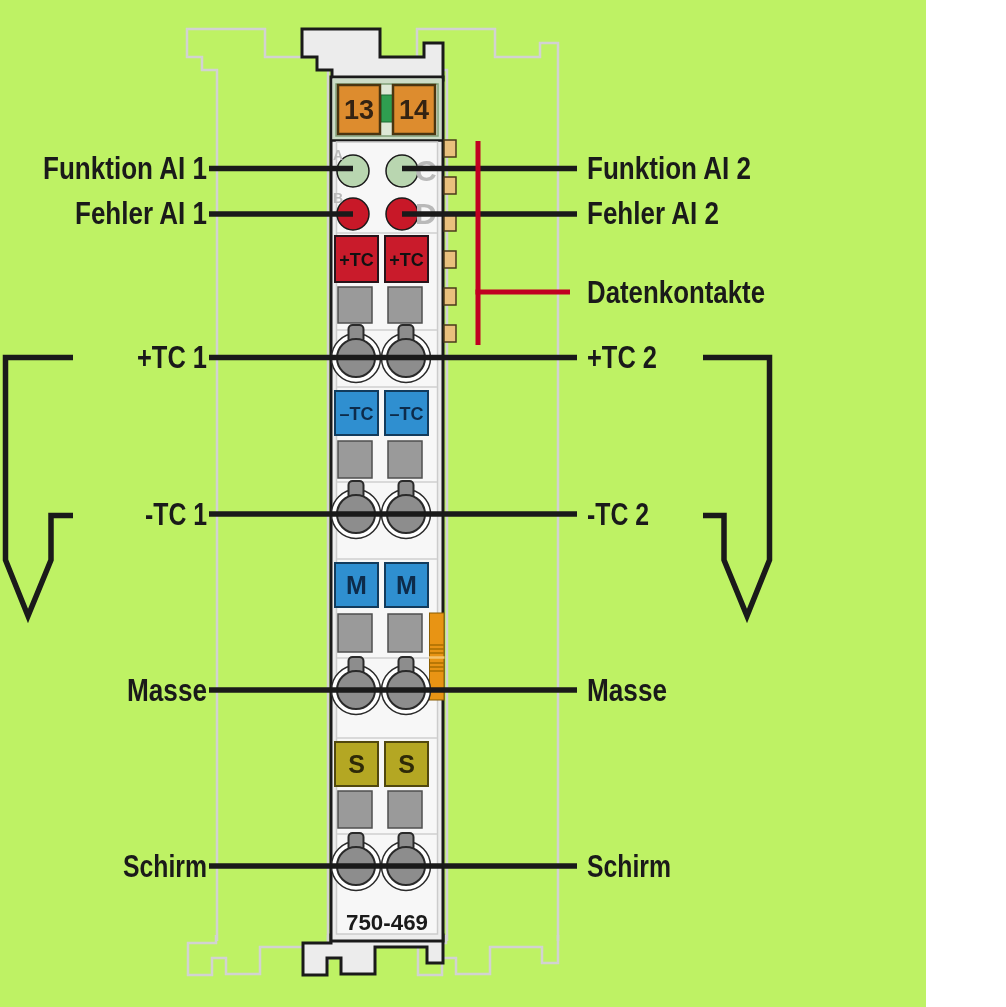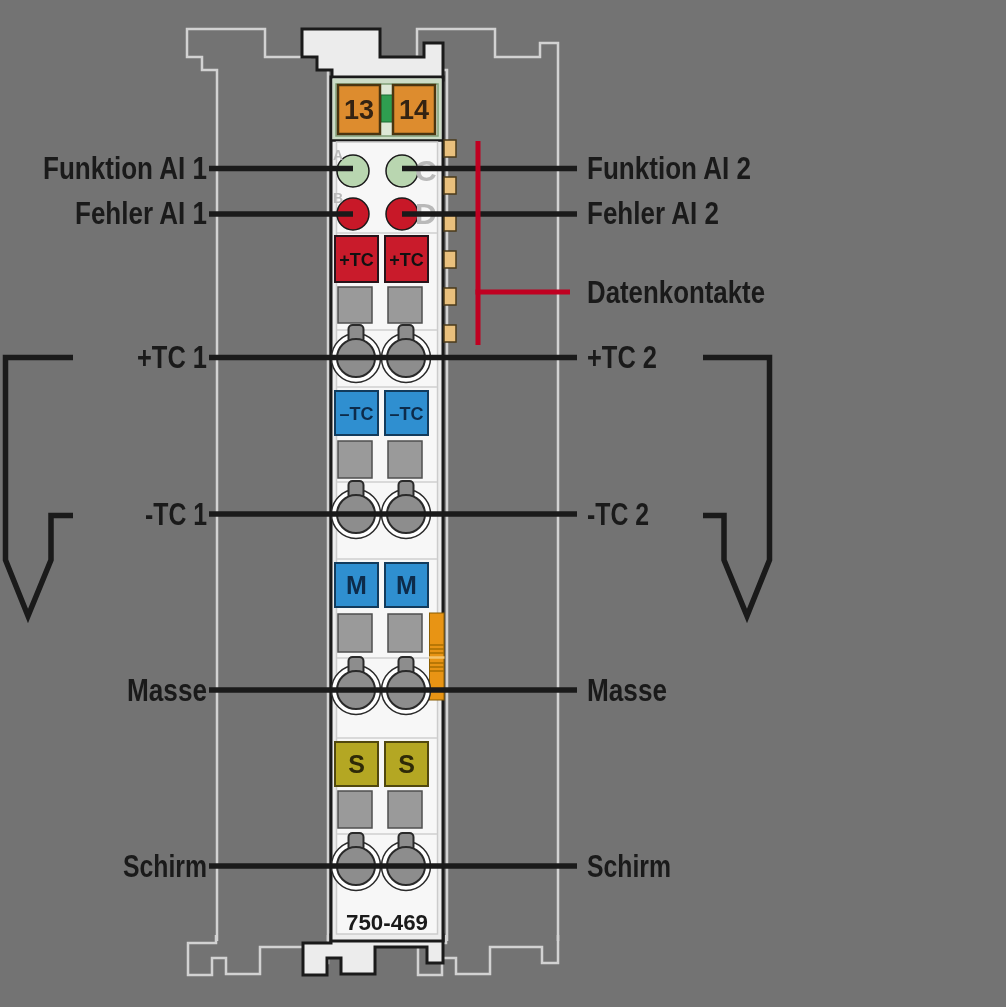--- a/index.html
+++ b/index.html
@@ -1,16 +1,16 @@
 <!DOCTYPE html>
 <html><head>
 <meta charset="utf-8">
 <style>
   html,body{margin:0;padding:0;background:#ffffff;}
-  .stage{position:relative;width:1006px;height:1007px;background:#737373;overflow:hidden;}
+  .stage{position:relative;width:926px;height:1007px;background:#bef264;overflow:hidden;}
   svg{display:block;}
   .lbl{font:700 31px "Liberation Sans", sans-serif;fill:#1a1a1a;}
   .sqtxt{font-family:"Liberation Sans", sans-serif;font-weight:700;}
   .ledletter{font-family:"Liberation Sans", sans-serif;font-weight:700;fill:#b9b9b9;}
   .partno{font:700 22px "Liberation Sans", sans-serif;fill:#1a1a1a;}
 </style>
 </head>
 <body>
 
 <div class="stage">

